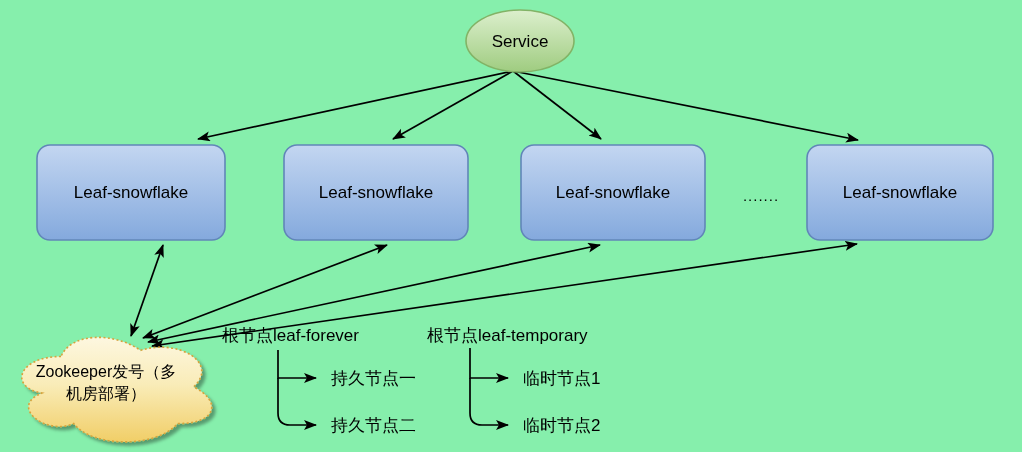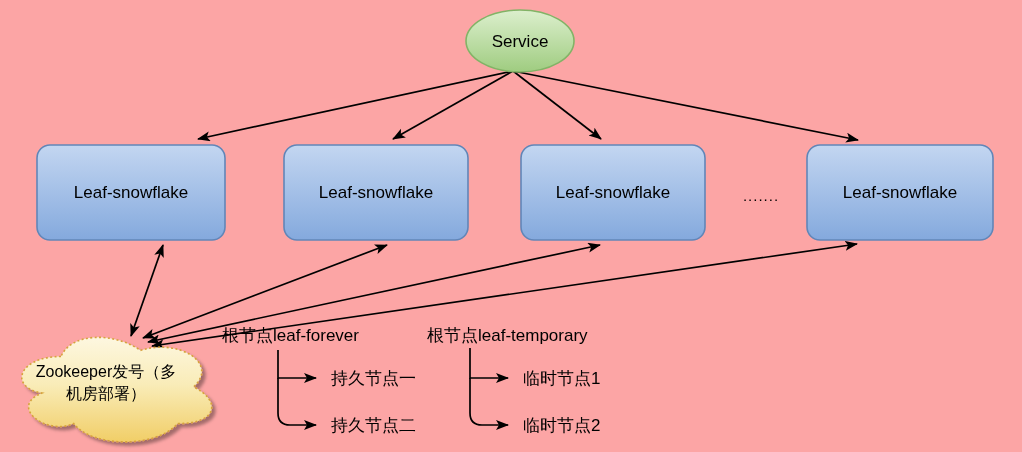--- a/index.html
+++ b/index.html
@@ -1,16 +1,16 @@
 <!DOCTYPE html>
 <html><head>
 <meta charset="utf-8">
 <style>
   html,body{margin:0;padding:0;background:#ffffff;}
-  .canvas{position:relative;width:1022px;height:452px;background:#fca5a5;overflow:hidden;
+  .canvas{position:relative;width:1022px;height:452px;background:#86efac;overflow:hidden;
           font-family:"Liberation Sans",sans-serif;}
   svg{display:block;}
   text{font-family:"Liberation Sans","DejaVu Sans",sans-serif;fill:#000000;}
   .node-label{font-size:17px;}
   .service-label{font-size:17px;}
   .tree-root{font-size:17px;}
   .tree-child{font-size:17px;}
   .cloud-label{font-size:16px;}
   .dots{font-size:15px;letter-spacing:1px;}
   .edge{stroke:#000000;stroke-width:1.7;fill:none;}

